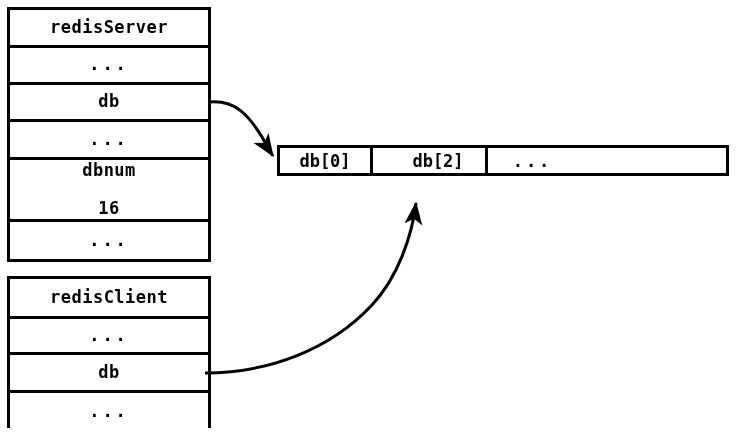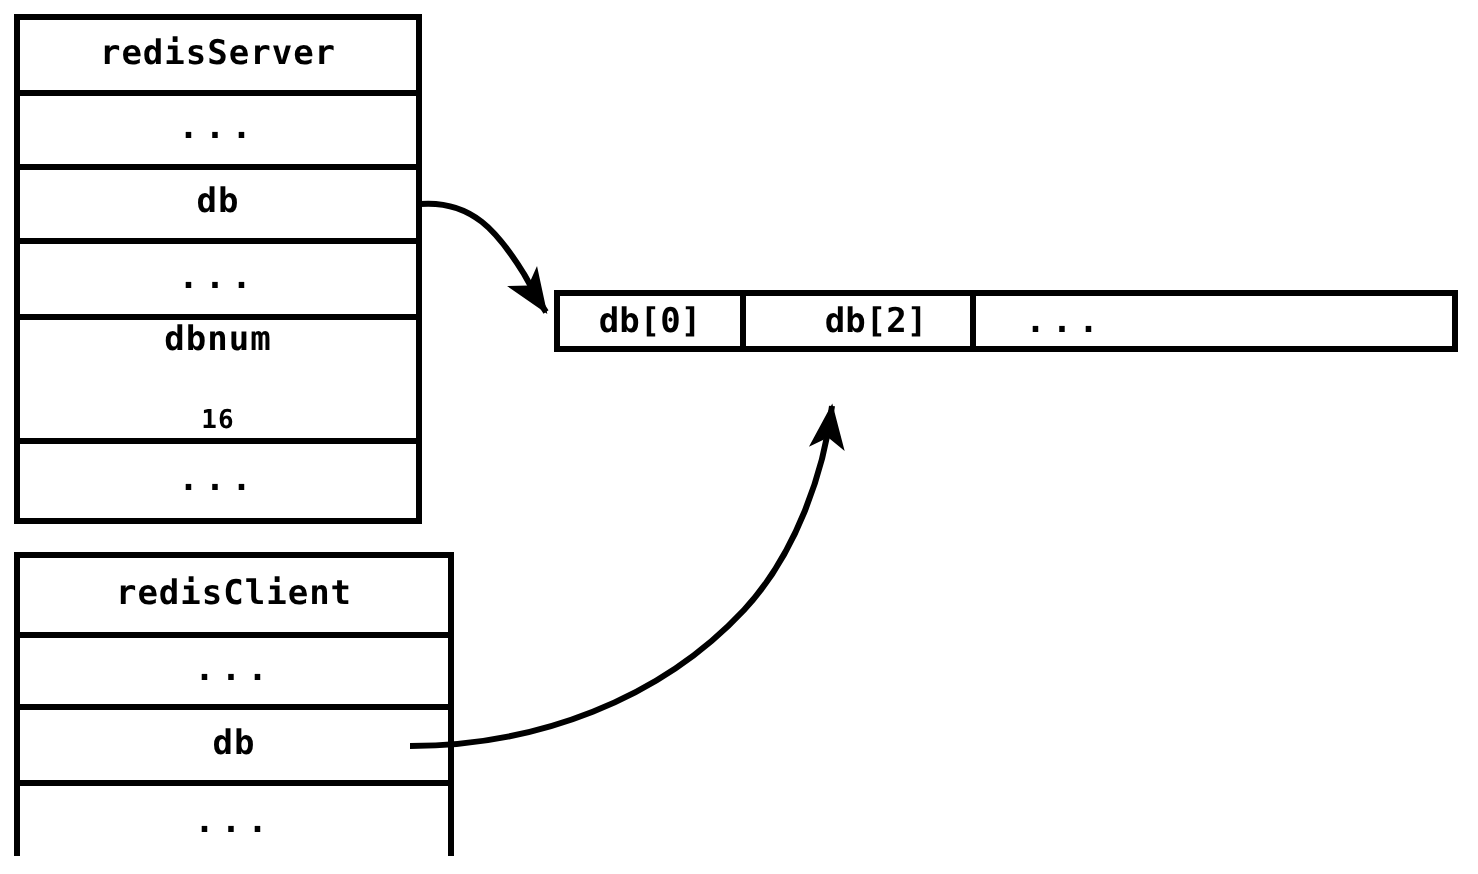--- a/index.html
+++ b/index.html
@@ -31,21 +31,21 @@
     justify-content: center;
     color: #000;
     font-weight: bold;
     font-size: 17px;
     letter-spacing: 0.5px;
     border-bottom: 3px solid #000;
     background: #fff;
     line-height: 1.25;
   }
   .struct-row:last-child { border-bottom: none; }
-  .struct-row .sub { font-size: 13px; font-weight: bold; }
+  .struct-row .sub { font-size: 17px; font-weight: bold; }
 
   .dots {
     letter-spacing: 3px;
     font-size: 17px;
     font-weight: bold;
   }
 
   
   .array {
     position: absolute;
@@ -98,21 +98,21 @@
     </div>
     <div class="struct-row" style="height:62px;justify-content:space-between;">
       <span>dbnum</span>
       <span class="sub">16</span>
     </div>
     <div class="struct-row" style="height:37px;">
       <span class="dots">...</span>
     </div>
   </div>
 
-  <div class="struct" style="left:7px; top:276px; width:220px; height:152px;">
+  <div class="struct" style="left:7px; top:276px; width:204px; height:152px;">
     <div class="struct-row" style="height:40px;">
       <span>redisClient</span>
     </div>
     <div class="struct-row" style="height:36px;">
       <span class="dots">...</span>
     </div>
     <div class="struct-row" style="height:38px;">
       <span>db</span>
     </div>
     <div class="struct-row" style="height:38px;">

